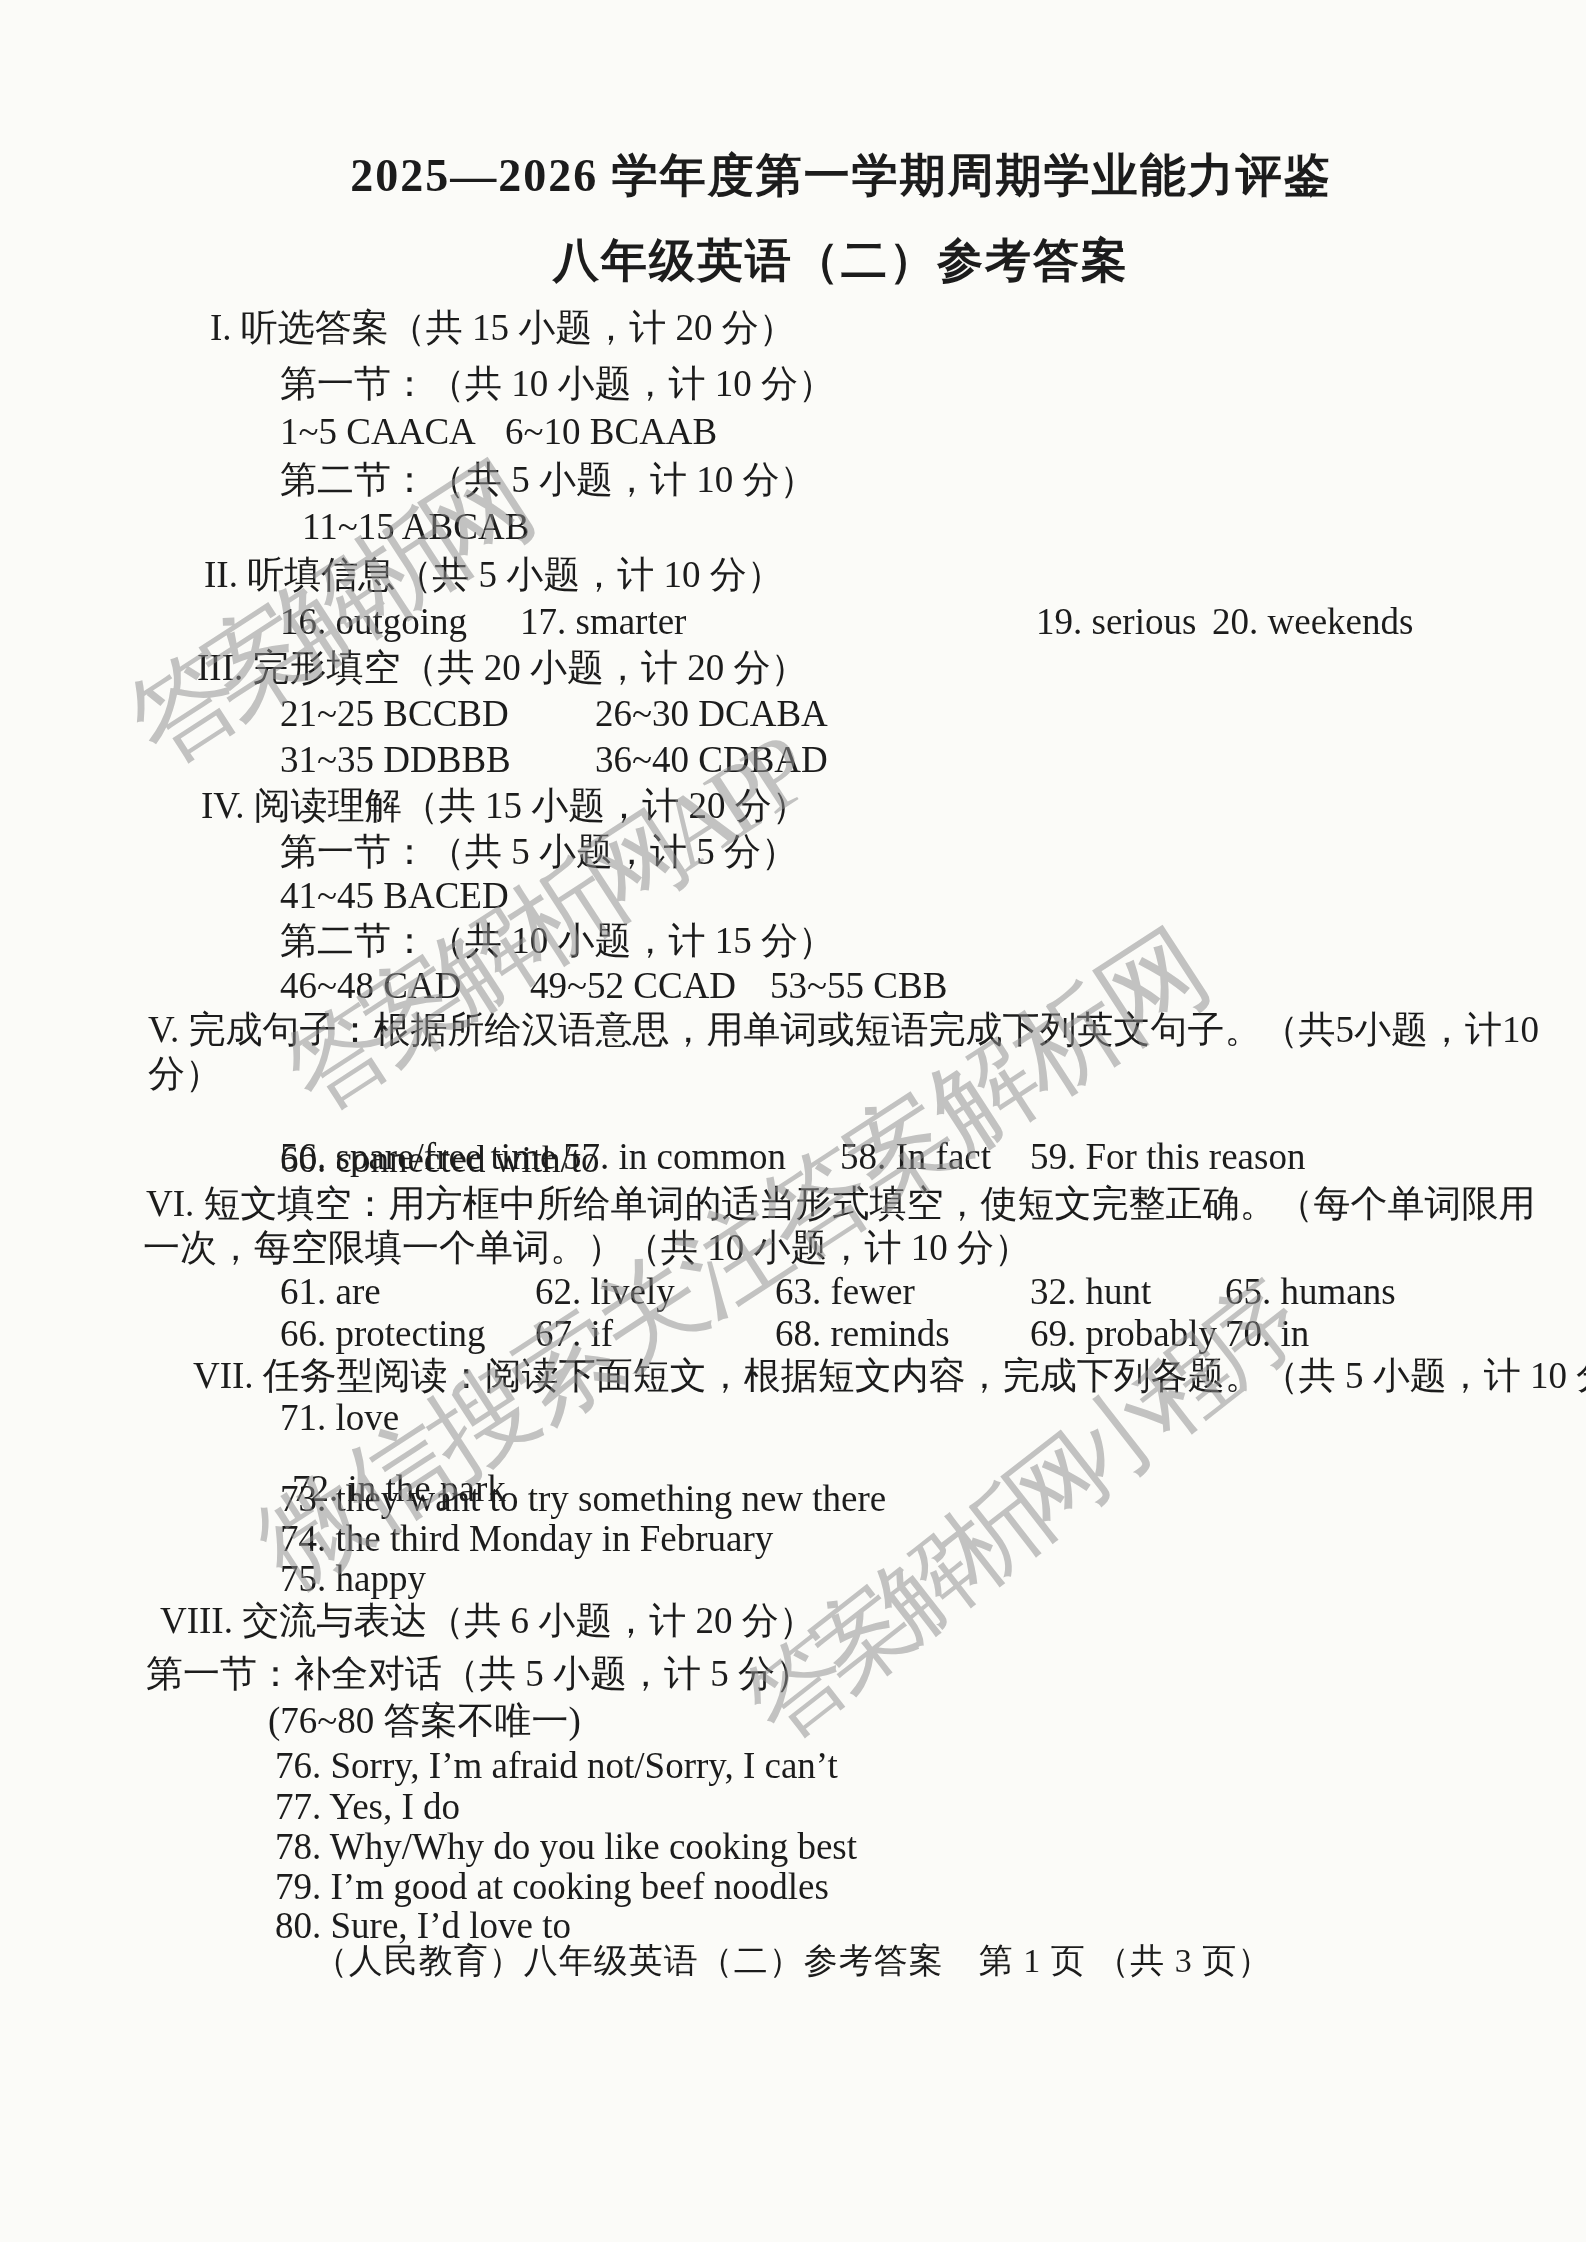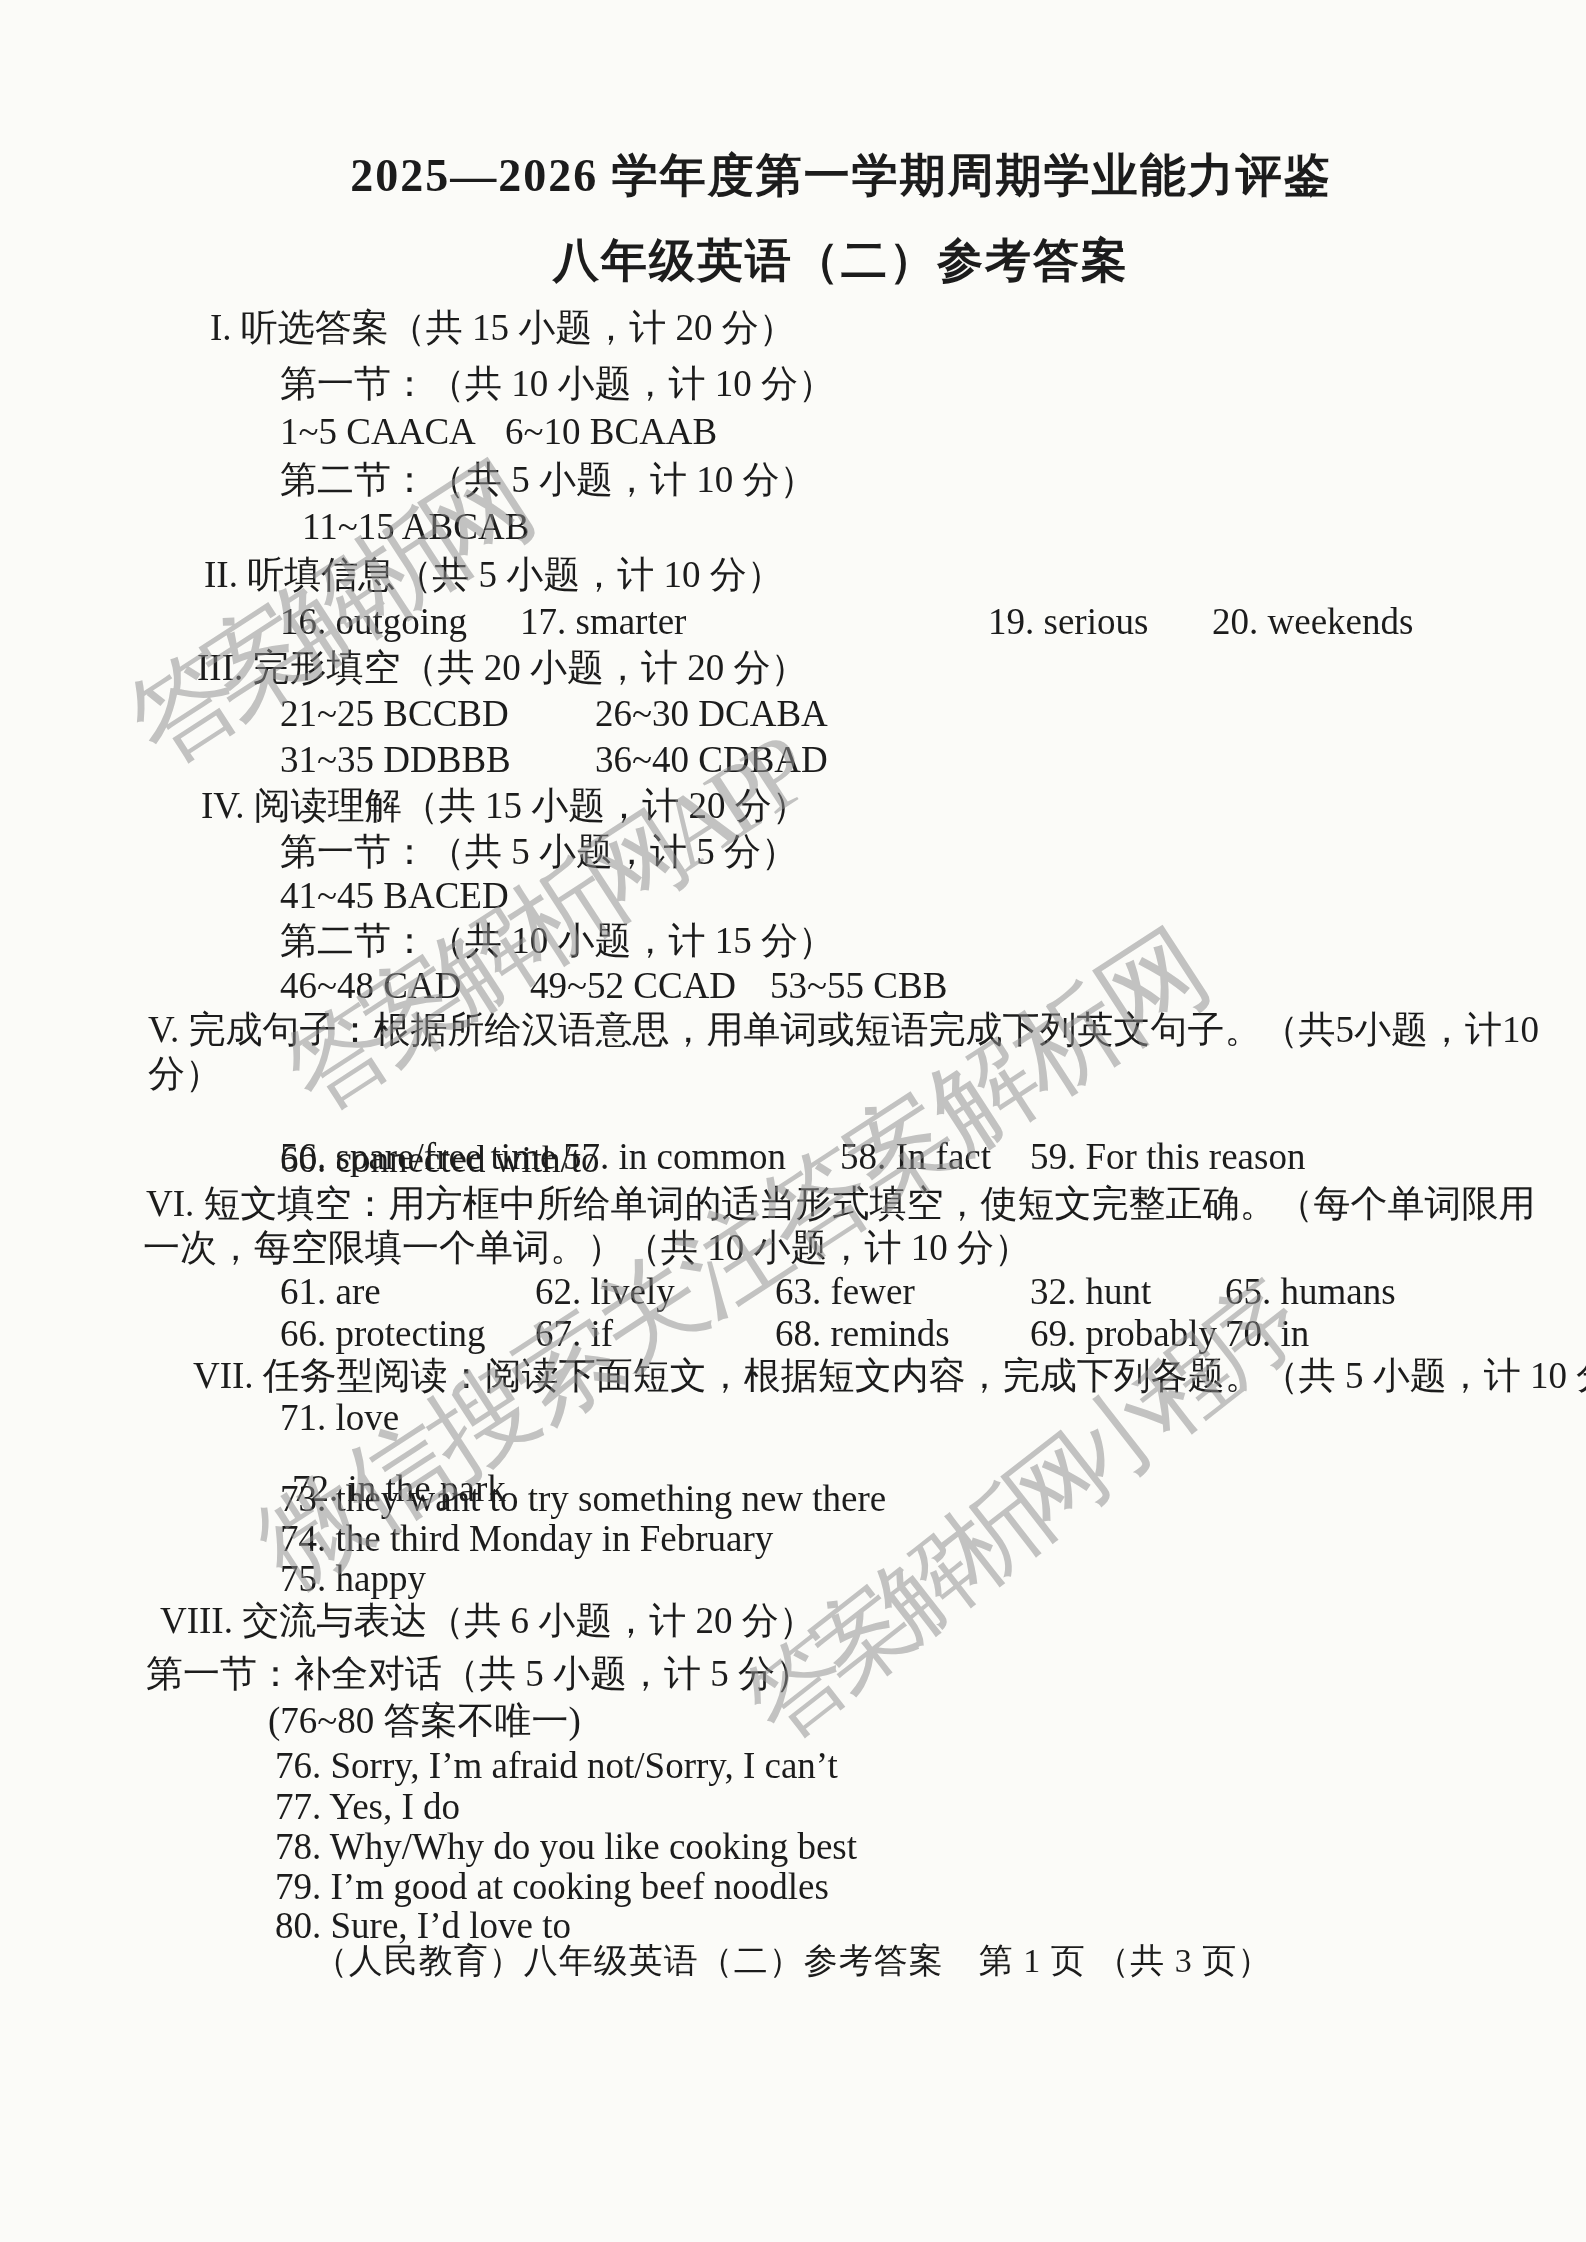--- a/index.html
+++ b/index.html
@@ -75,21 +75,21 @@
     <div class="line" style="top:503px;">
       <span class="seg" style="left:268px;margin-left:34px;">11~15 ABCAB</span>
     </div>
 
     <div class="line" style="top:551px;">
       <span class="seg" style="left:204px;">II. 听填信息（共 5 小题，计 10 分）</span>
     </div>
     <div class="line" style="top:598px;">
       <span class="seg" style="left:280px;">16. outgoing</span>
       <span class="seg" style="left:520px;">17. smarter</span>
-      <span class="seg" style="left:988px;">19. serious</span>
+      <span class="seg" style="left:1036px;">19. serious</span>
       <span class="seg" style="left:1212px;">20. weekends</span>
     </div>
 
     <div class="line" style="top:644px;">
       <span class="seg" style="left:197px;">III. 完形填空（共 20 小题，计 20 分）</span>
     </div>
     <div class="line" style="top:690px;">
       <span class="seg" style="left:280px;">21~25 BCCBD</span>
       <span class="seg" style="left:595px;">26~30 DCABA</span>
     </div>

